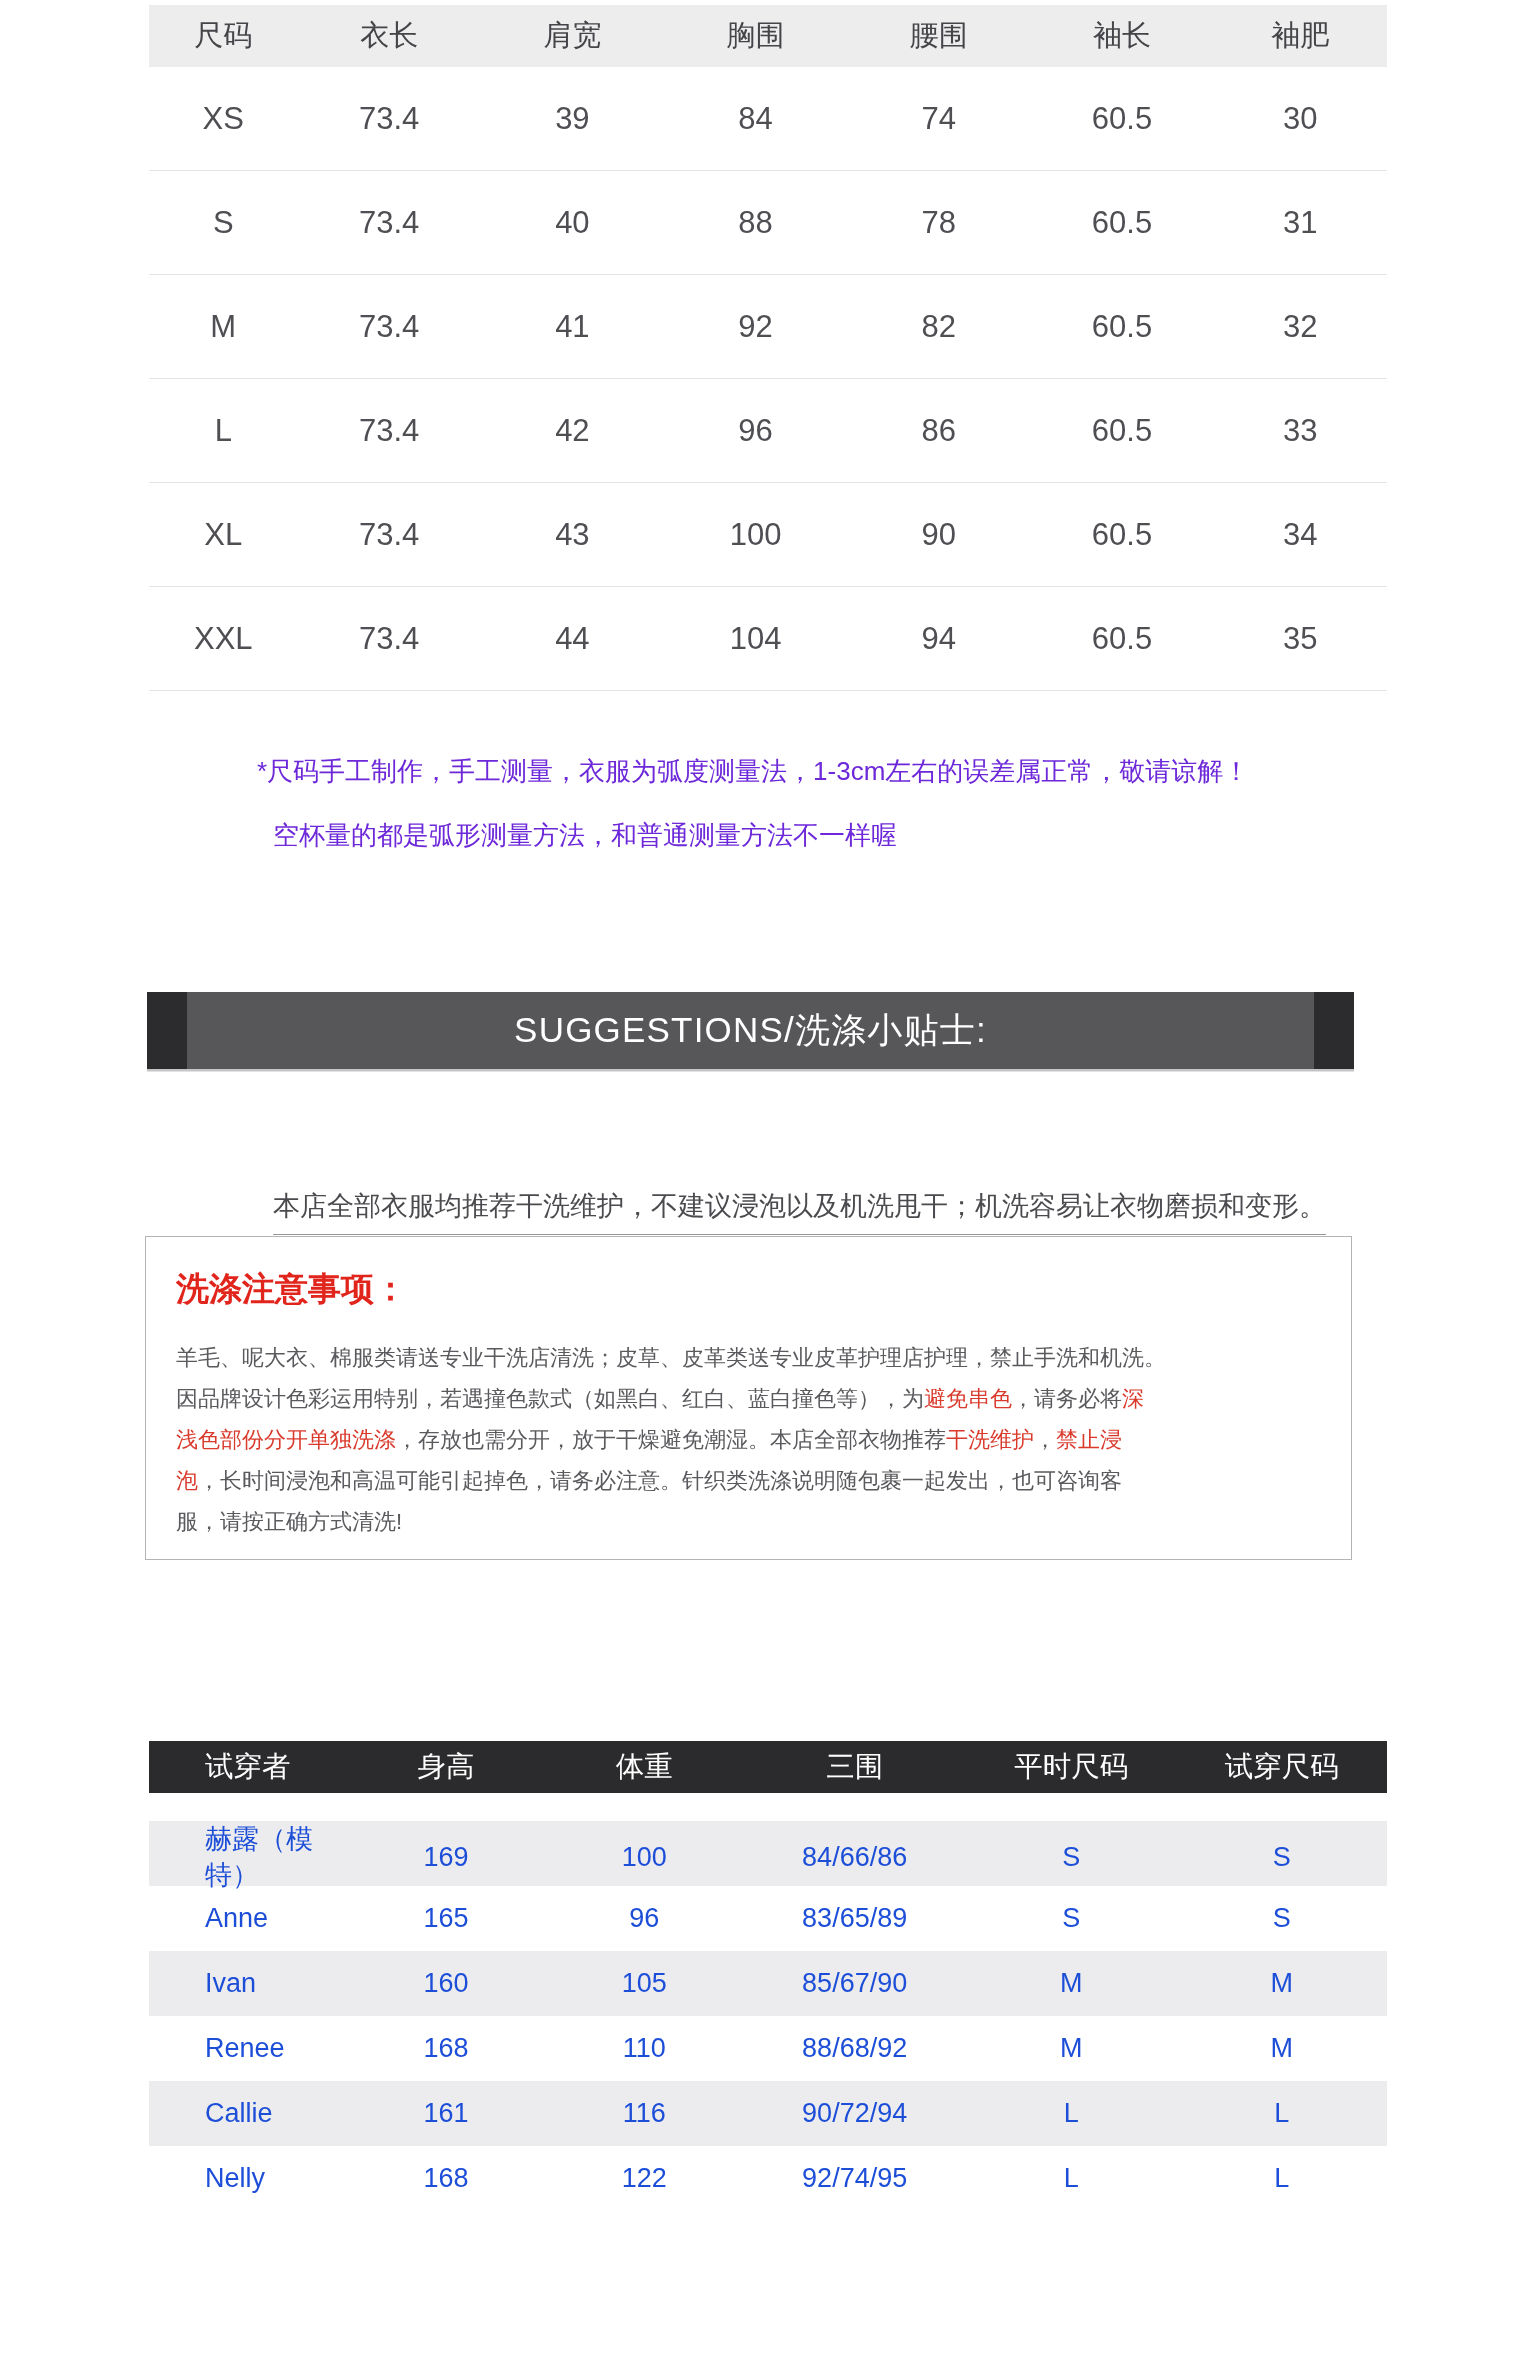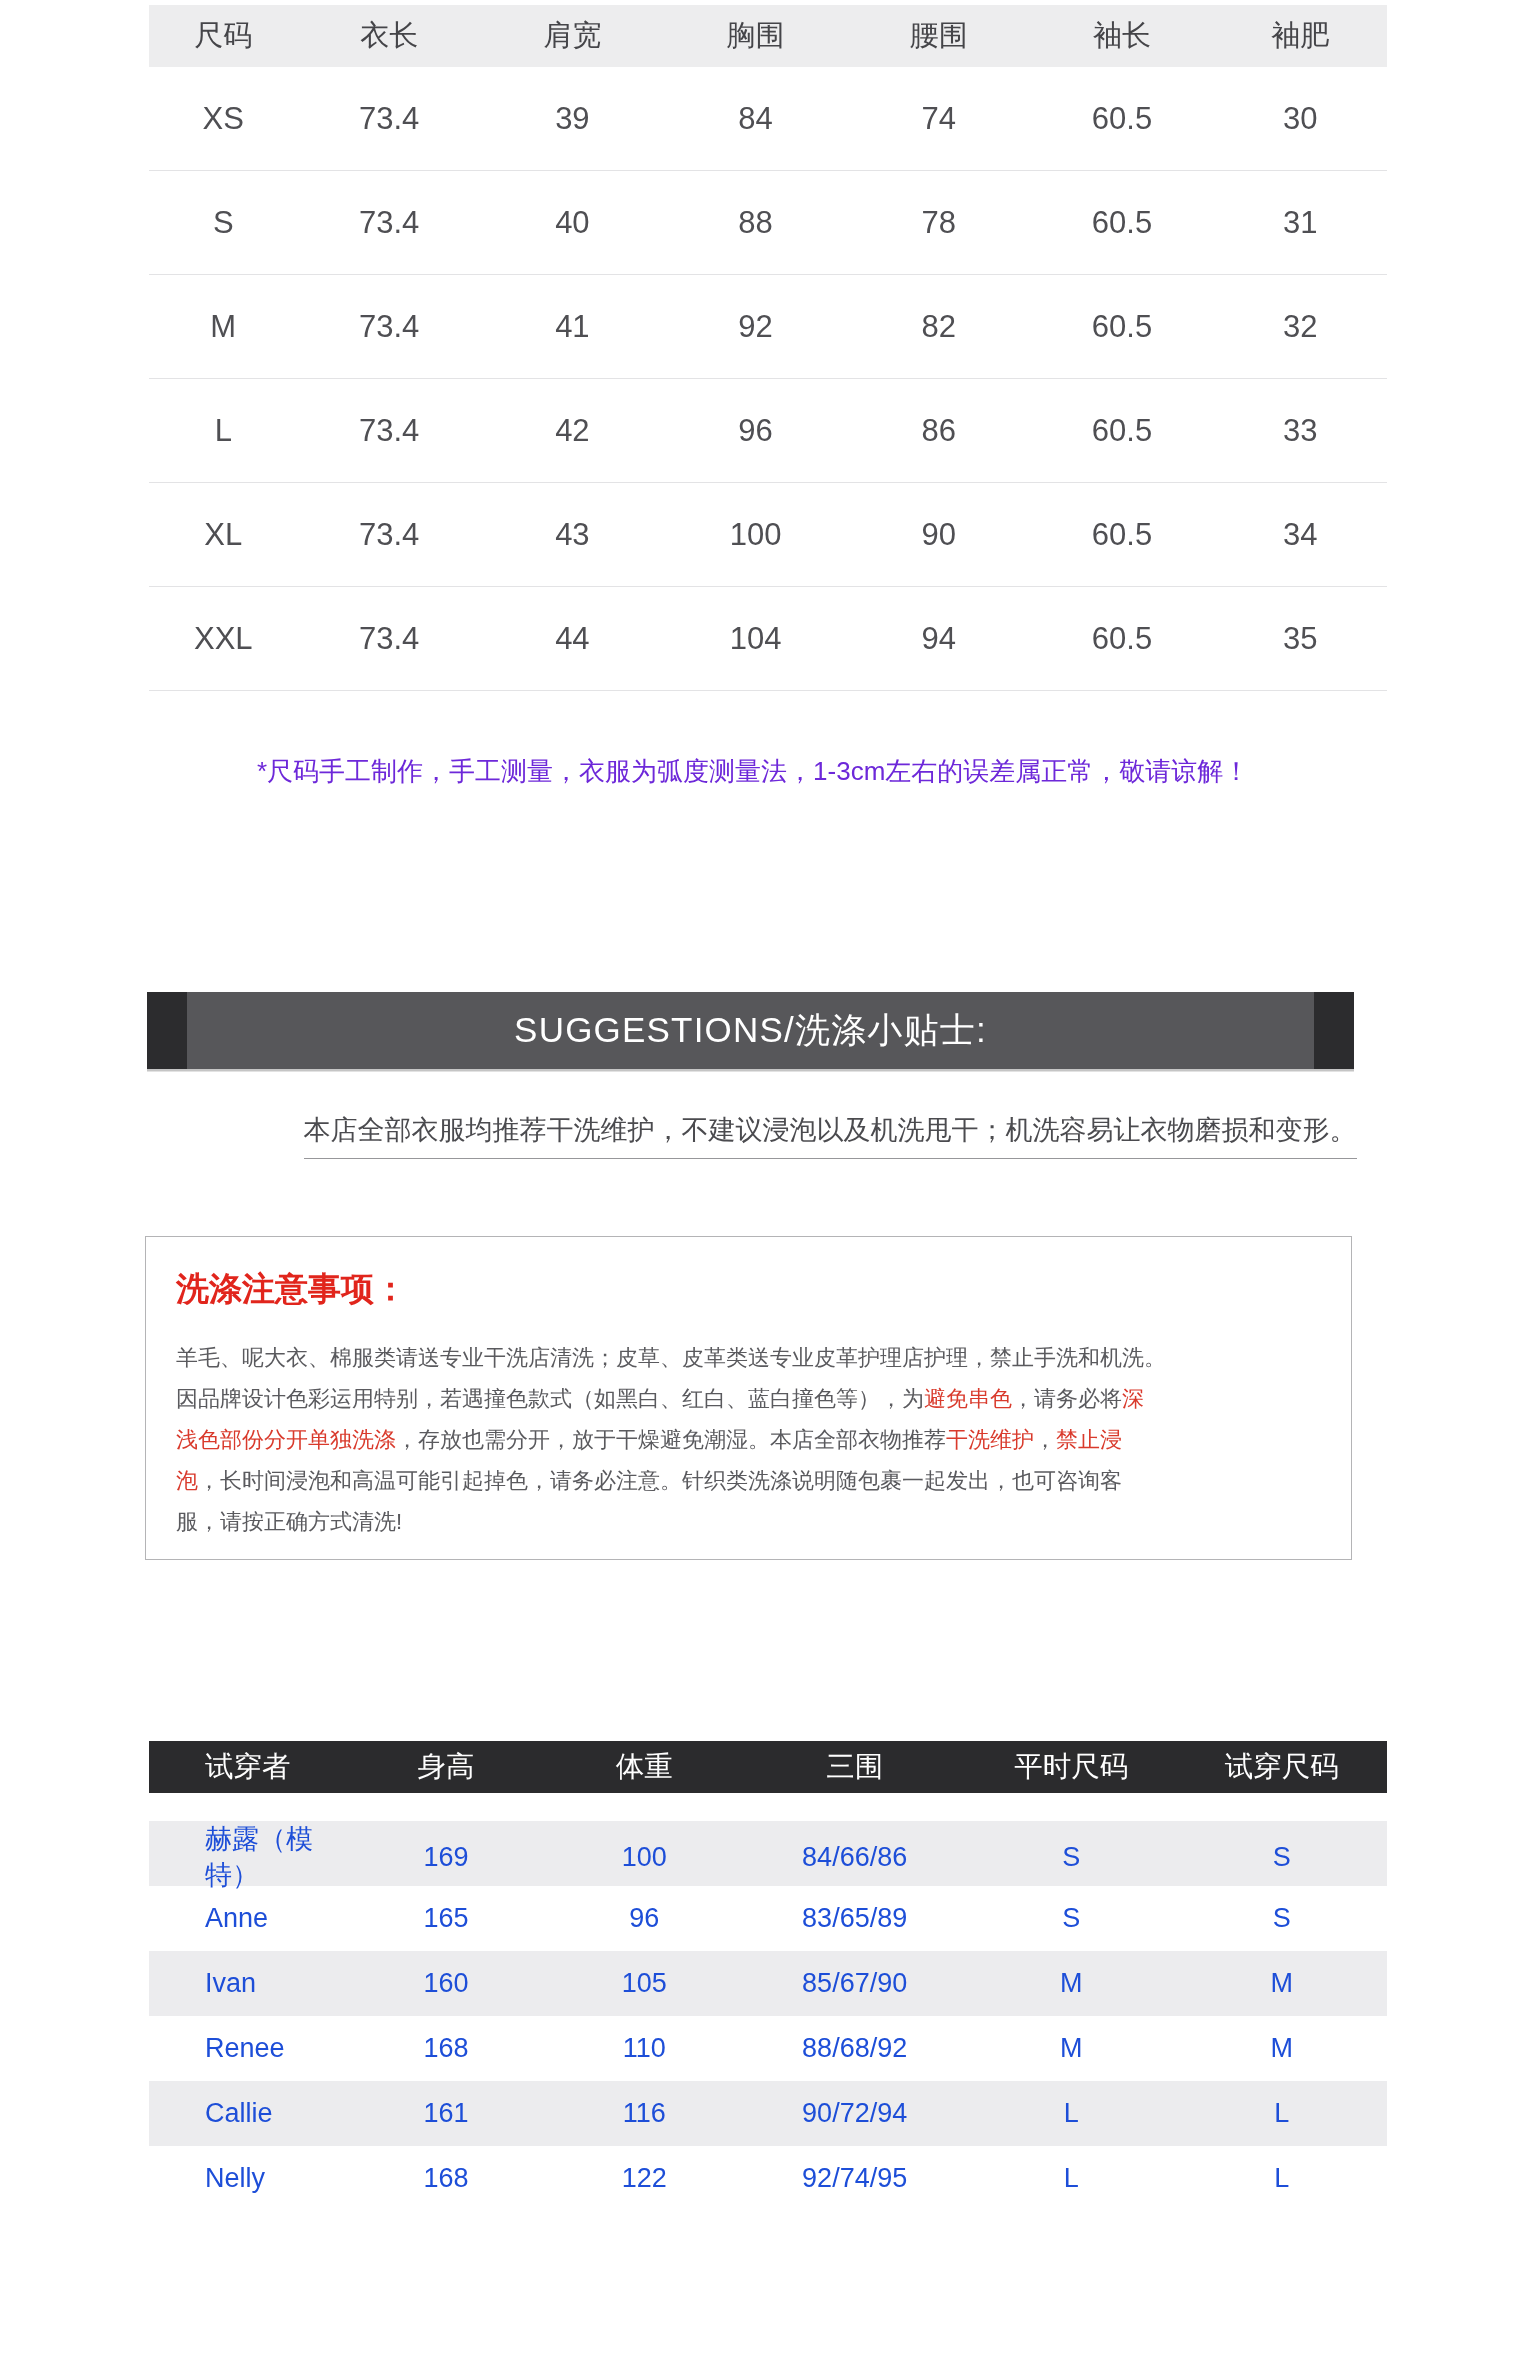--- a/index.html
+++ b/index.html
@@ -41,21 +41,21 @@
     background:var(--banner-bg);
     display:flex;align-items:center;justify-content:center;
     box-shadow:0 2.5px 0 rgba(140,140,140,0.5);
   }
   .banner .cap{position:absolute;top:0;width:40px;height:100%;background:var(--banner-cap);}
   .banner .cap-left{left:0;}
   .banner .cap-right{right:0;}
   .banner-text{color:#ffffff;font-size:35px;letter-spacing:1.2px;}
 
   
-  .care-intro{position:absolute;left:149px;top:1112px;width:1238px;padding-left:124px;box-sizing:border-box;text-align:center;}
+  .care-intro{position:absolute;left:149px;top:1188px;width:1238px;padding-left:124px;box-sizing:border-box;}
   .care-intro .underlined{
     display:inline-block;font-size:27px;color:#4b4b4f;
     padding-bottom:10px;border-bottom:1.9px solid #97979a;
   }
 
   
   .care-box{
     position:absolute;left:145px;top:1236px;width:1207px;height:324px;
     border:1.9px solid #b4b4b6;box-sizing:border-box;
     padding:30px 28px 0 30px;background:#fff;
@@ -148,20 +148,21 @@
         <div>104</div>
         <div>94</div>
         <div>60.5</div>
         <div>35</div>
       </div>
       </div>
   </section>
 
   <div class="notes">
     <div class="note-line1">*尺码手工制作，手工测量，衣服为弧度测量法，1-3cm左右的误差属正常，敬请谅解！</div>
+    <div class="note-line2">空杯量的都是弧形测量方法，和普通测量方法不一样喔</div>
   </div>
 
   <div class="banner">
     <span class="cap cap-left"></span>
     <span class="banner-text">SUGGESTIONS/洗涤小贴士:</span>
     <span class="cap cap-right"></span>
   </div>
 
   <div class="care-intro">
     <span class="underlined">本店全部衣服均推荐干洗维护，不建议浸泡以及机洗甩干；机洗容易让衣物磨损和变形。</span>

